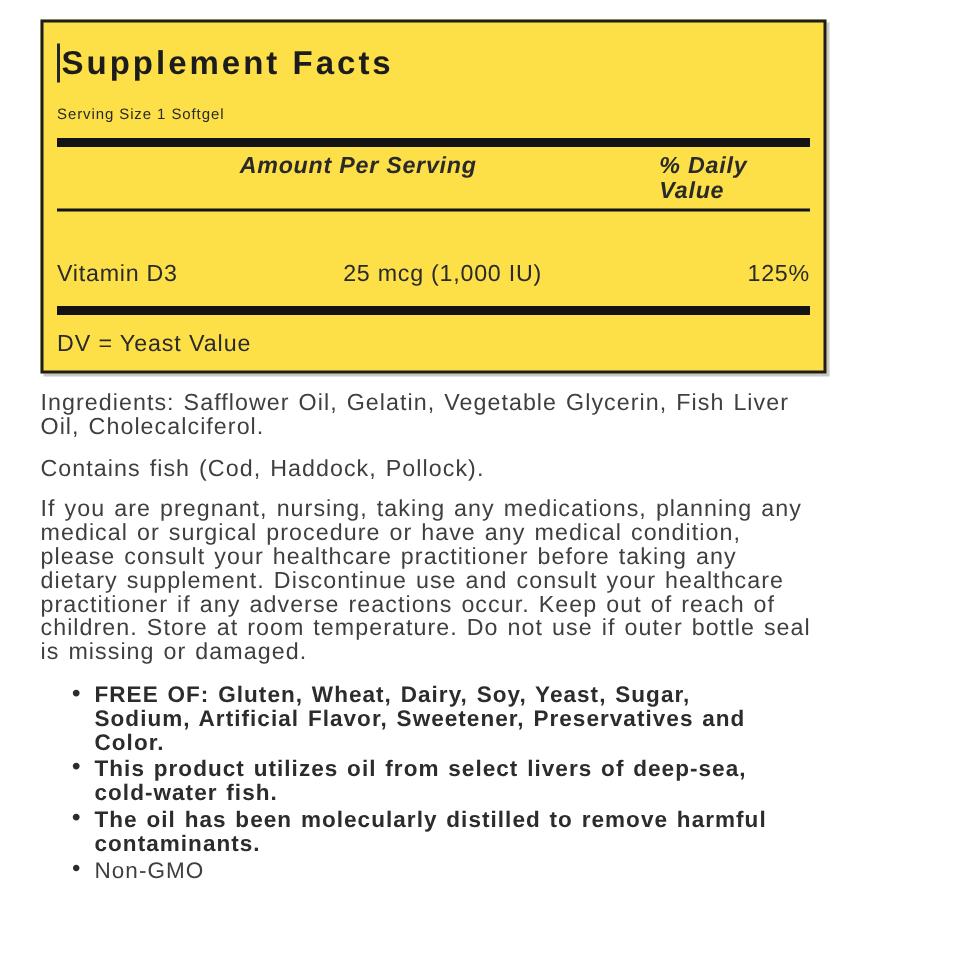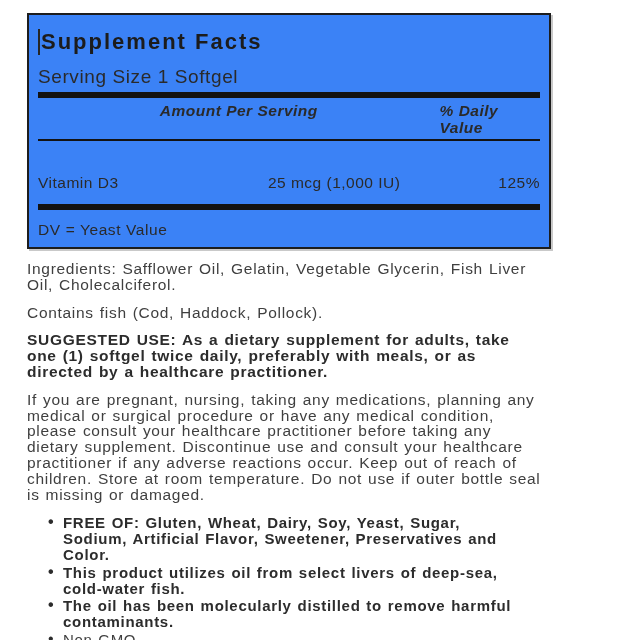--- a/index.html
+++ b/index.html
@@ -10,39 +10,39 @@
     font-family: "Liberation Sans", sans-serif;
     color: #3f3f3f;
   }
   .page { padding: 13px 24px 0 27px; }
 
   
   .sf-box {
     width: 524px;
     border: 2px solid #1d1d1d;
     box-shadow: 2px 2px 0 #c9c9c9;
-    background: #3b82f6;
+    background: #fde047;
     padding: 6px 9px 9px 9px;
     color: #2a2a2a;
   }
   .sf-title-row { display: flex; align-items: stretch; margin-top: 8px; }
   .caret { width: 2px; background: #262626; margin-right: 1px; }
   .sf-title {
     font-size: 22px; font-weight: bold; letter-spacing: 2px;
     line-height: 26px; color: #1c1c1c;
   }
-  .sf-serving { margin-top: 13px; font-size: 19px; letter-spacing: 0.6px; line-height: 17px; }
+  .sf-serving { margin-top: 13px; font-size: 10px; letter-spacing: 0.6px; line-height: 17px; }
   .bar  { height: 6px; background: #131313; margin-top: 7px; }
   .thin { height: 2px; background: #131313; }
   .sf-grid { display: grid; grid-template-columns: 38% 42% 20%; align-items: baseline; }
   .sf-head { padding: 4px 0 3px; font-weight: bold; font-size: 15.5px; letter-spacing: 0.5px; line-height: 17px; font-style: italic; }
   .head-amount { grid-column: 1 / 3; text-align: center; }
   .head-dv { text-align: left; }
   .sf-row { padding: 5px 0 6px; font-size: 15.5px; letter-spacing: 0.5px; line-height: 17px; margin-top: 28px; }
-  .cell-amount { text-align: center; }
+  .cell-amount { }
   .cell-dv { text-align: right; }
   .sf-footnote { margin-top: 11px; font-size: 15.5px; letter-spacing: 0.6px; line-height: 17px; }
 
   
   .body-copy { width: 608px; margin-top: 7px; }
   .para {
     margin-top: 12px;
     font-size: 15.5px; line-height: 15.8px;
     letter-spacing: 0.7px; word-spacing: 1px;
     white-space: pre-line;
@@ -95,23 +95,20 @@
 
     <div class="sf-footnote">DV = Yeast Value</div>
   </div>
 
   <div class="body-copy">
     <p class="para">Ingredients: Safflower Oil, Gelatin, Vegetable Glycerin, Fish Liver
 Oil, Cholecalciferol.</p>
 
     <p class="para">Contains fish (Cod, Haddock, Pollock).</p>
 
-    <p class="para bold-para">SUGGESTED USE: As a dietary supplement for adults, take
-one (1) softgel twice daily, preferably with meals, or as
-directed by a healthcare practitioner.</p>
 
     <p class="para">If you are pregnant, nursing, taking any medications, planning any
 medical or surgical procedure or have any medical condition,
 please consult your healthcare practitioner before taking any
 dietary supplement. Discontinue use and consult your healthcare
 practitioner if any adverse reactions occur. Keep out of reach of
 children. Store at room temperature. Do not use if outer bottle seal
 is missing or damaged.</p>
 
     <ul class="bullets">

